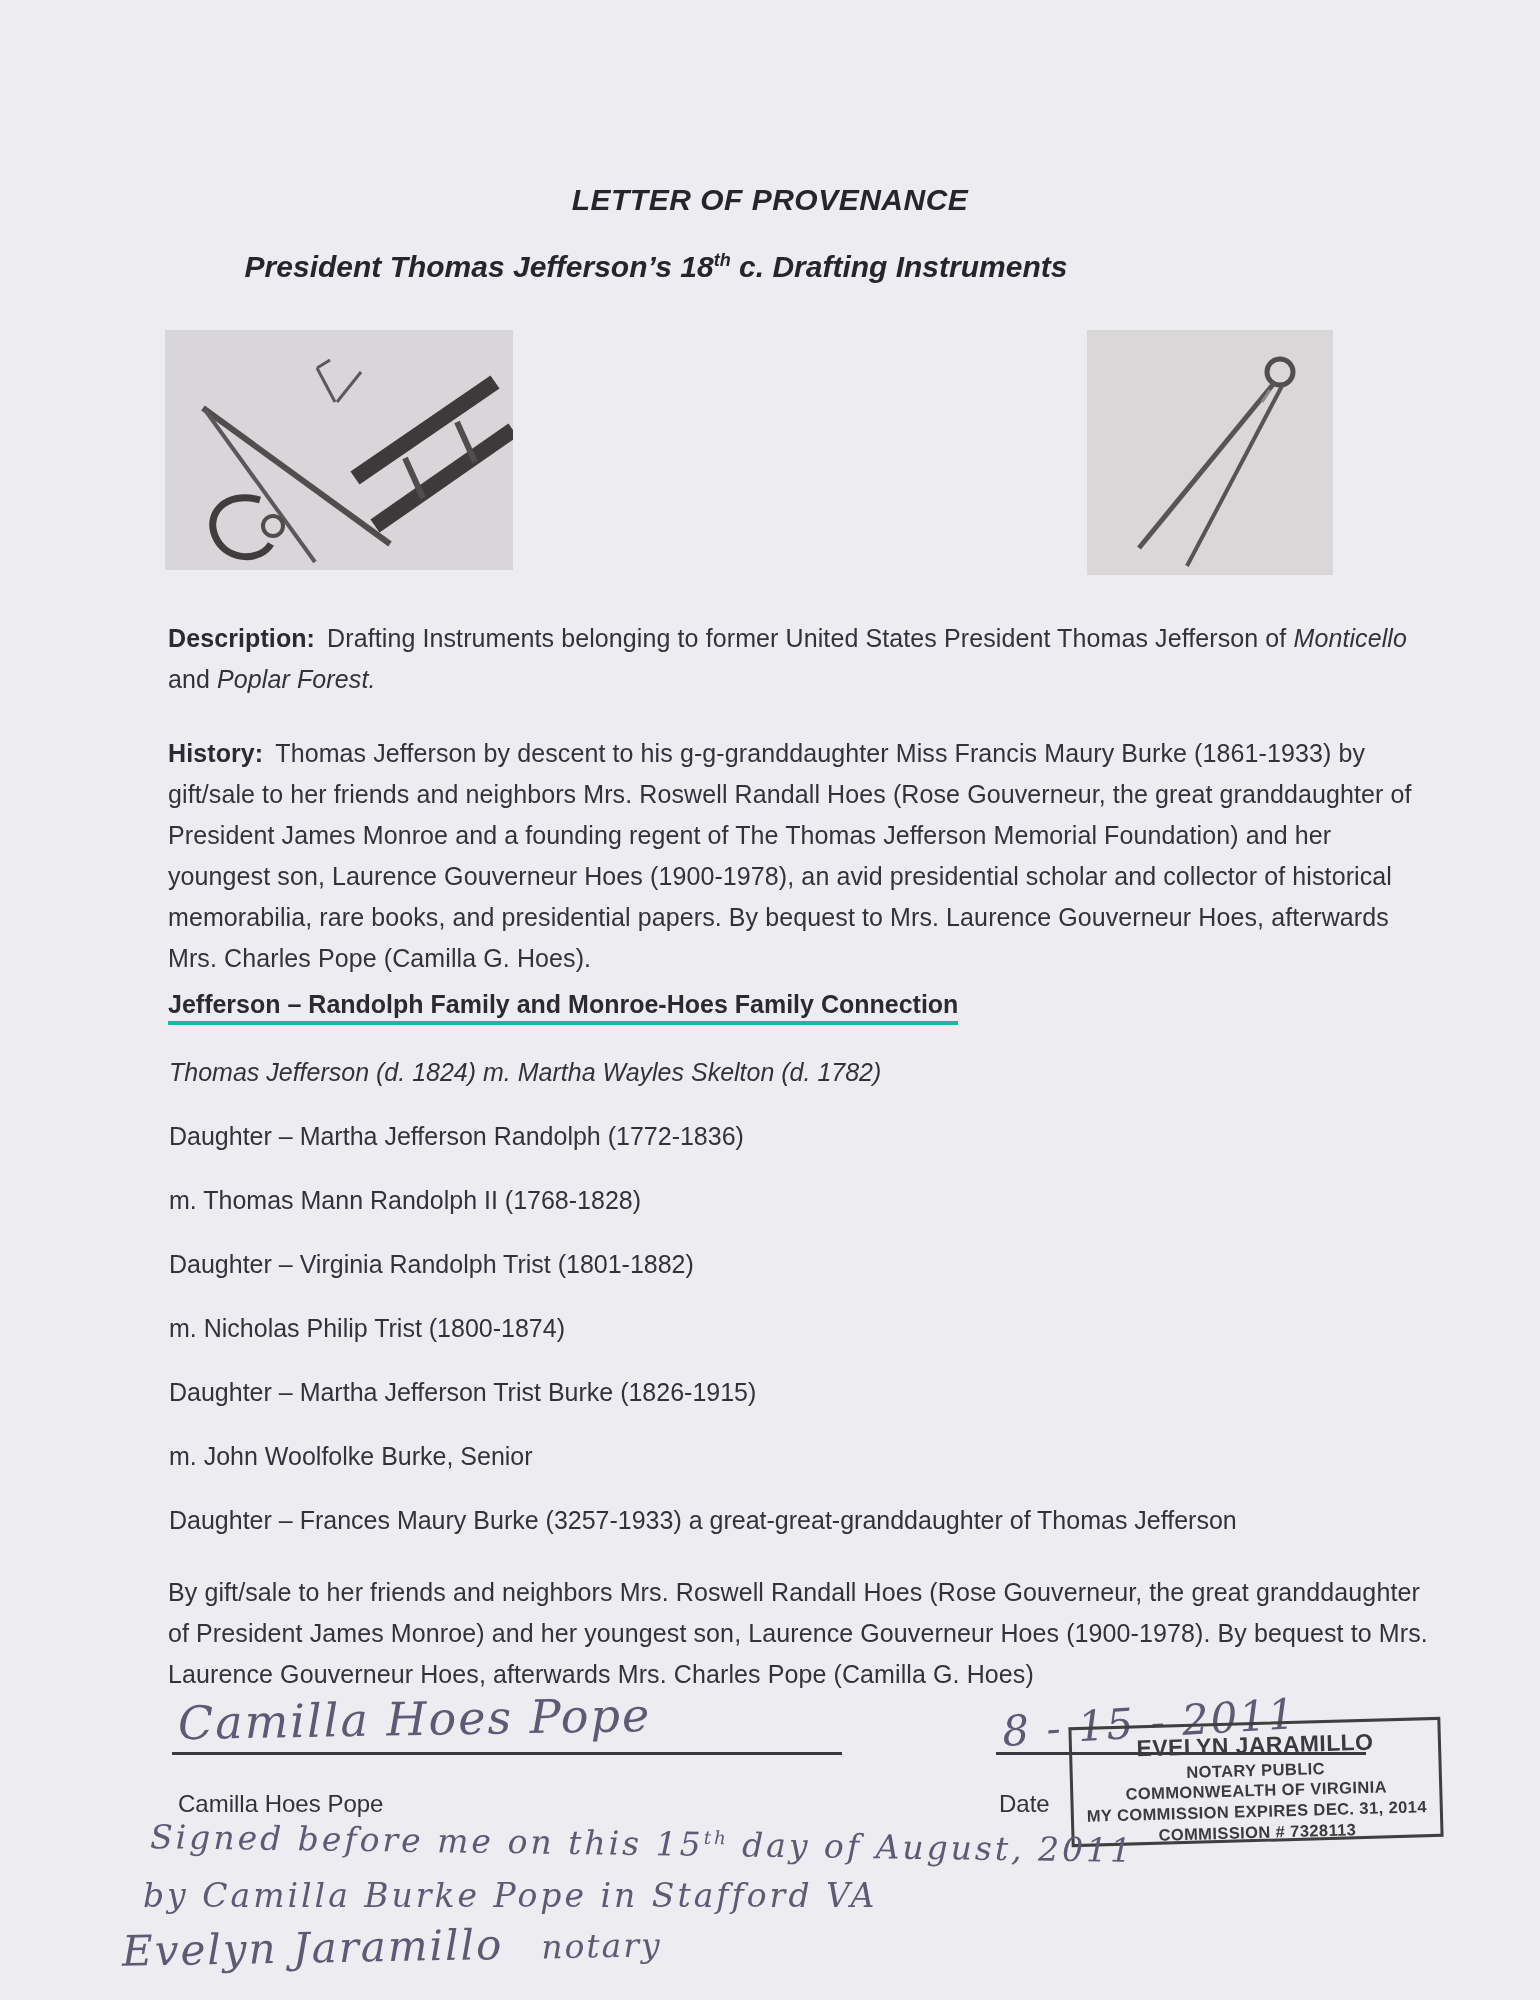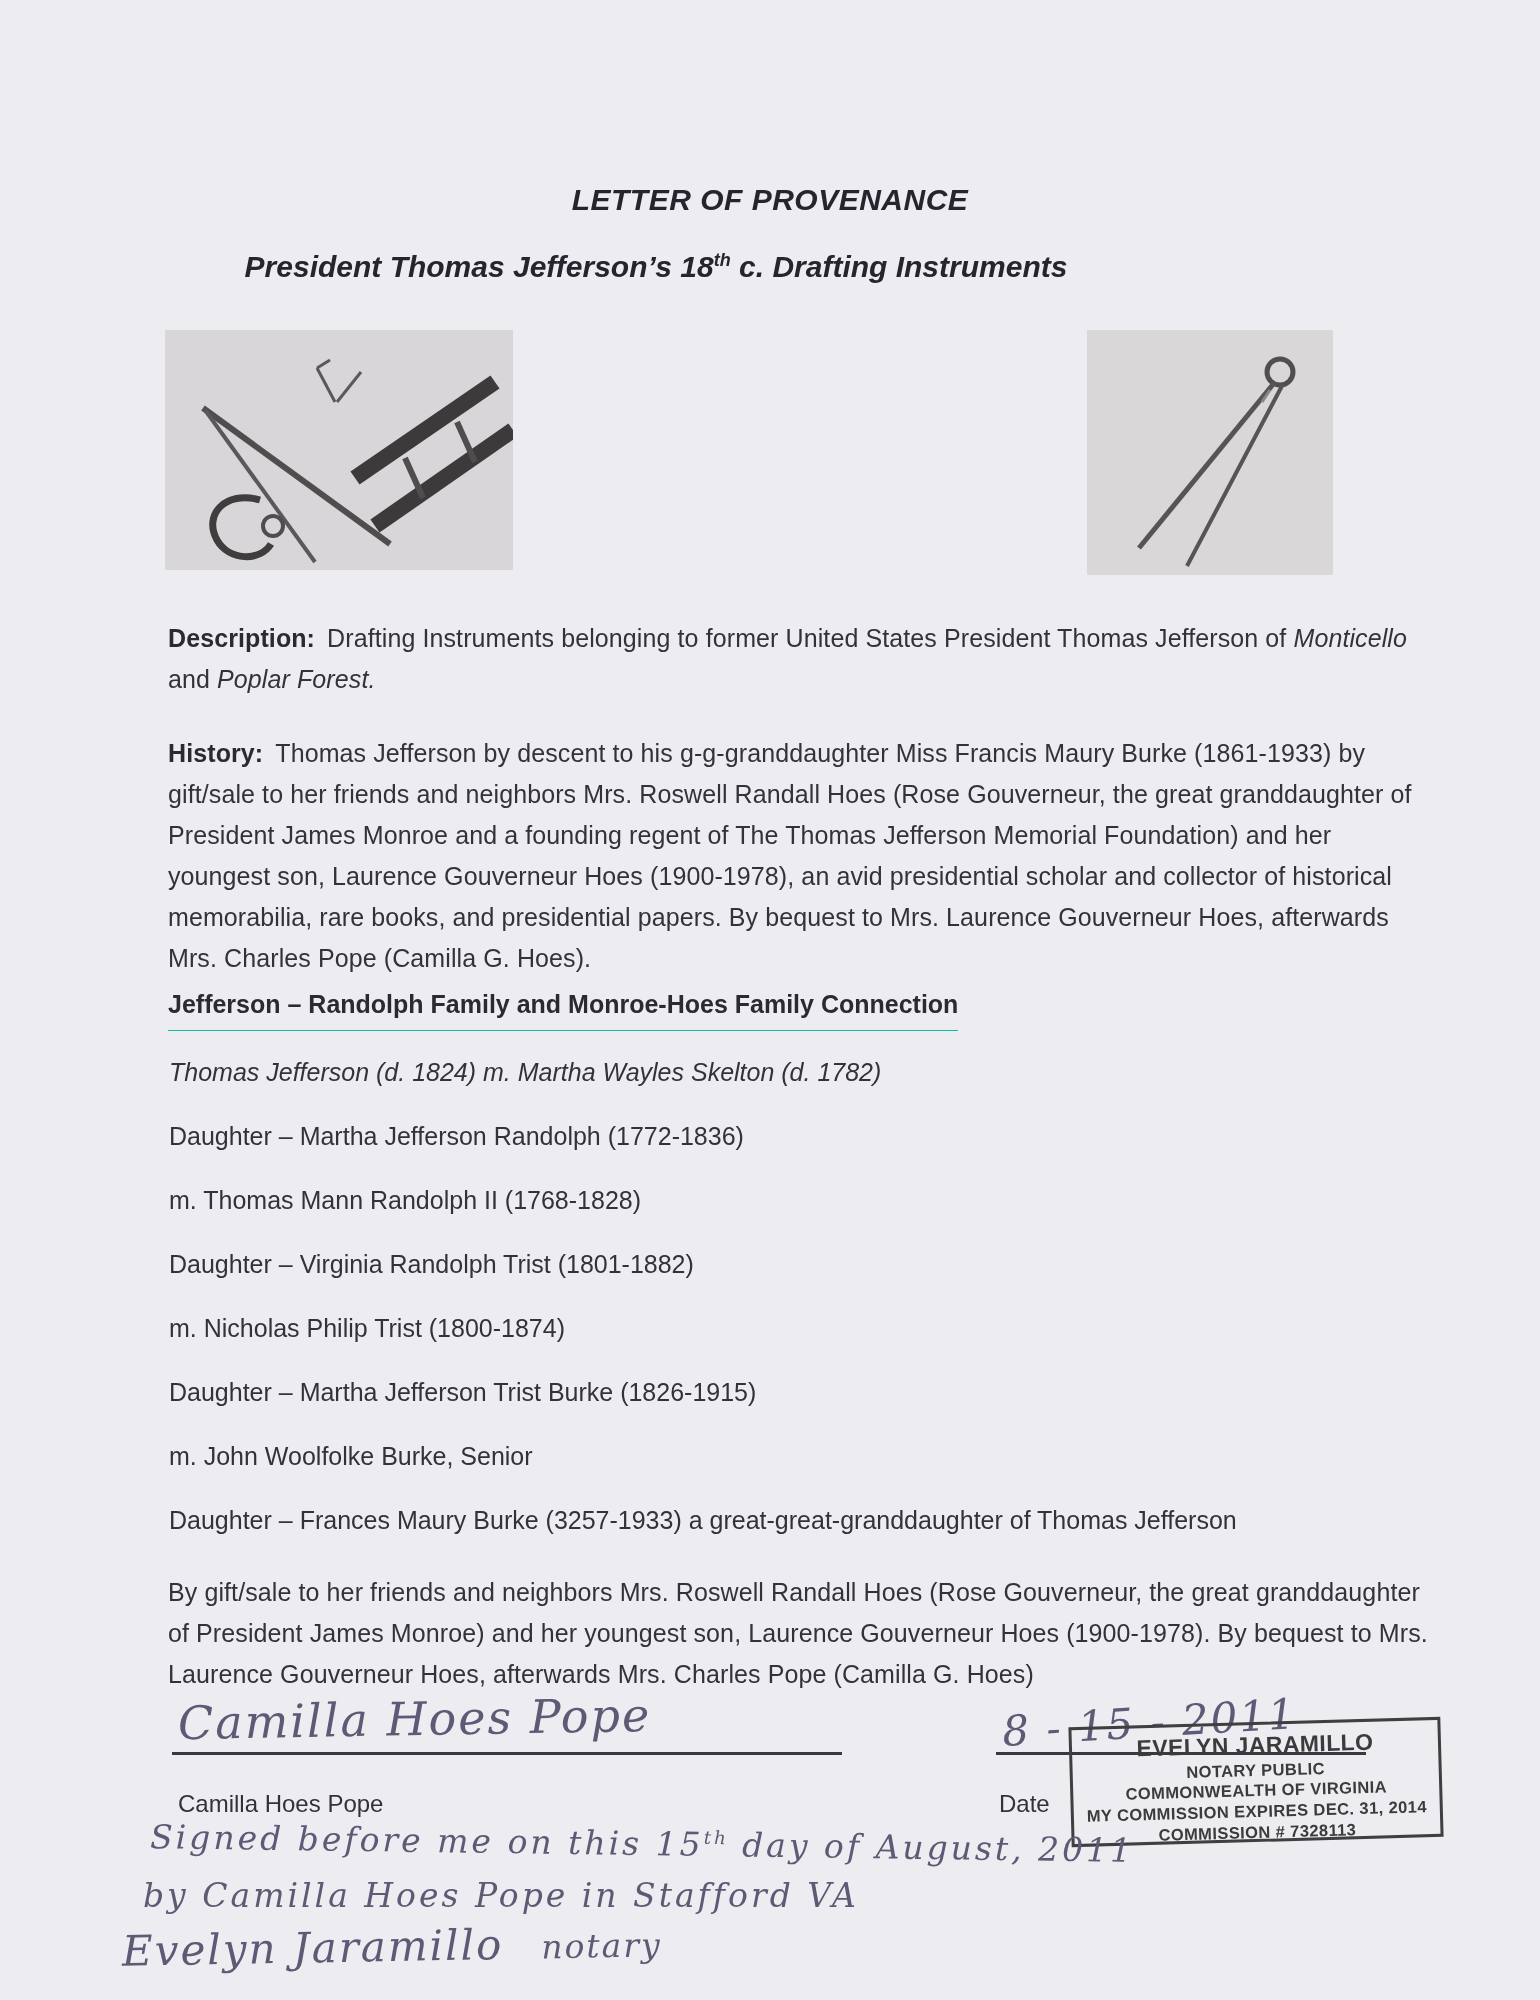--- a/index.html
+++ b/index.html
@@ -21,21 +21,21 @@
   .doc-subtitle sup{font-size:0.6em; vertical-align:super; line-height:0;}
   .photo{background:#d8d6d8; box-shadow:0 0 0 1px #c9c7ca inset;}
   .photo svg{display:block;}
   .body-par{
     font-size:25px; line-height:41px; letter-spacing:0.1px; color:#33323b; margin:0;
   }
   .lbl{font-weight:bold; color:#2b2a33; margin-right:12px;}
   .fam-heading{
     font-size:25px; font-weight:bold; color:#2b2a33; margin:0;
   }
-  .fam-heading span{border-bottom:1px solid #14b8a6; padding-bottom:12px;}
+  .fam-heading span{border-bottom:4px solid #14b8a6; padding-bottom:3px;}
   .gen-line{font-size:25px; color:#33323b; margin:0; white-space:nowrap;}
   .hw{
     font-family:"DejaVu Serif", serif; font-style:italic;
     color:#5e5974; letter-spacing:2px; white-space:nowrap;
   }
   .sig-script{top:1692px; left:178px; font-size:46px; transform:rotate(-1deg);}
   .date-script{top:1698px; left:1002px; font-size:42px; transform:rotate(-3.5deg);}
   .sig-line{height:3px; background:#3a3942;}
   .print-label{font-size:24px; color:#33323b;}
   .stamp{
@@ -117,17 +117,17 @@
   <div class="abs stamp">
     <div class="l1">EVELYN JARAMILLO</div>
     <div class="ln">NOTARY PUBLIC</div>
     <div class="ln">COMMONWEALTH OF VIRGINIA</div>
     <div class="ln">MY COMMISSION EXPIRES  DEC. 31, 2014</div>
     <div class="ln">COMMISSION # 7328113</div>
   </div>
 
   <div class="abs hw note1"><span>Signed before me on this 15</span><sup>th</sup><span> day of August, 2011</span></div>
 
-  <div class="abs hw note2">by Camilla Hoes Pope in Stafford VA</div>
+  <div class="abs hw note2">by Camilla Burke Pope in Stafford VA</div>
 
   <div class="abs hw note3"><span>Evelyn Jaramillo</span><span class="notary-word">notary</span></div>
 
 </div>
 
 </body></html>

